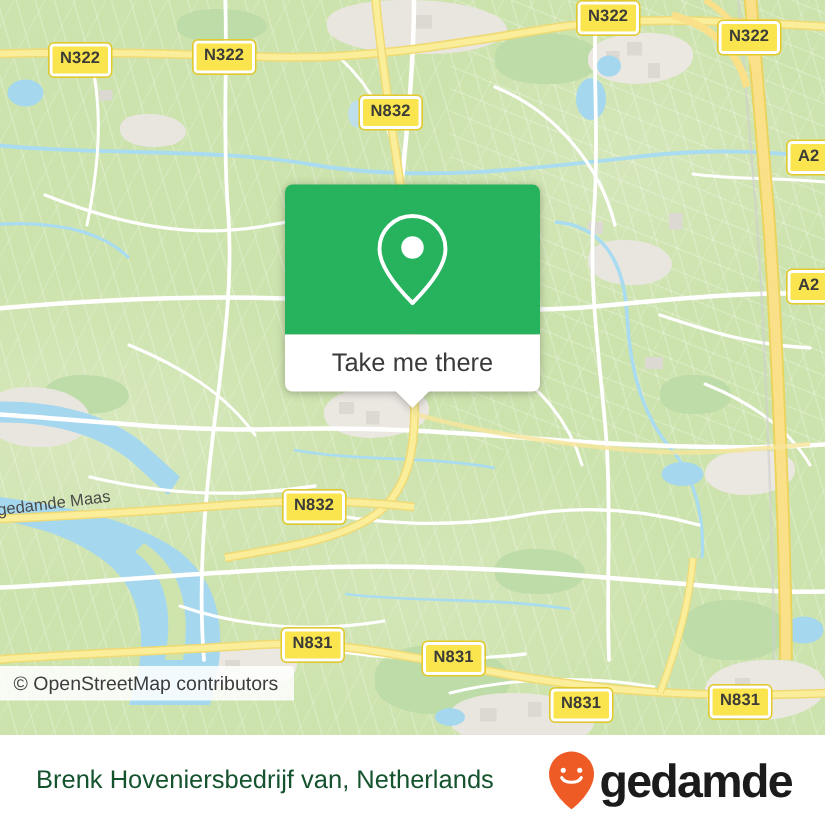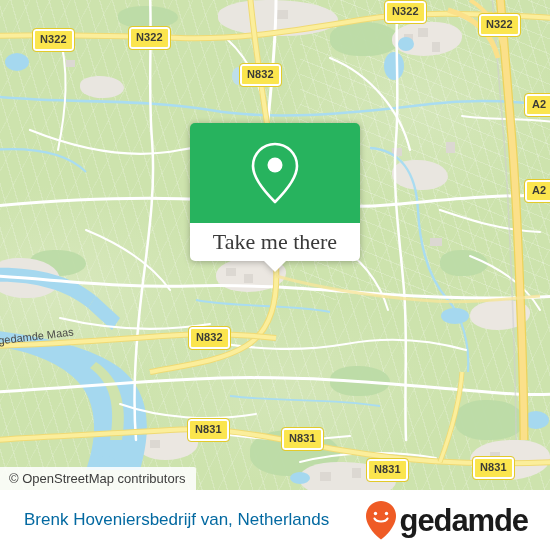--- a/index.html
+++ b/index.html
@@ -99,38 +99,38 @@
     border-radius: 5px 5px 0 0;
     display: flex; align-items: center; justify-content: center;
   }
   #popup-foot {
     width: 100%; height: 38px;
     background: #ffffff;
     border-radius: 0 0 5px 5px;
     display: flex; align-items: center; justify-content: center;
   }
   #popup-foot span {
-    font-size: 22px;
+    font-size: 17px;
     color: #3a3a3a;
-    font-family: Liberation Serif, serif;
+    font-family: Liberation Sans, sans-serif;
   }
   #popup-tail {
     position: absolute;
     left: 50%; bottom: -11px;
     margin-left: -12px;
     width: 0; height: 0;
     border-left: 12px solid transparent;
     border-right: 12px solid transparent;
     border-top: 12px solid #ffffff;
   }
 
   
   #attribution {
     position: absolute;
-    left: 0; top: 467px;
+    left: 0; top: 444px;
     height: 23px;
     background: rgba(255,255,255,0.86);
     display: flex; align-items: center;
     padding: 0 10px 0 9px;
     font-size: 13px;
     color: #3d3d3d;
     font-family: "Liberation Sans", sans-serif;
     border-radius: 0 2px 0 0;
   }
 
@@ -138,21 +138,21 @@
   #footer {
     position: absolute;
     left: 0; top: 490px;
     width: 550px; height: 60px;
     background: #ffffff;
     display: flex; align-items: center; justify-content: space-between;
     padding: 0 22px 0 24px;
   }
   #place-name {
     font-size: 17px;
-    color: #0369a1;
+    color: #14532d;
     font-family: "Liberation Sans", sans-serif;
     white-space: nowrap;
   }
   #brand { display: flex; align-items: center; gap: 2px; }
   #brand-word {
     font-size: 31px;
     font-weight: bold;
     color: #1b1b1b;
     letter-spacing: -1.1px;
     font-family: "Liberation Sans", sans-serif;

